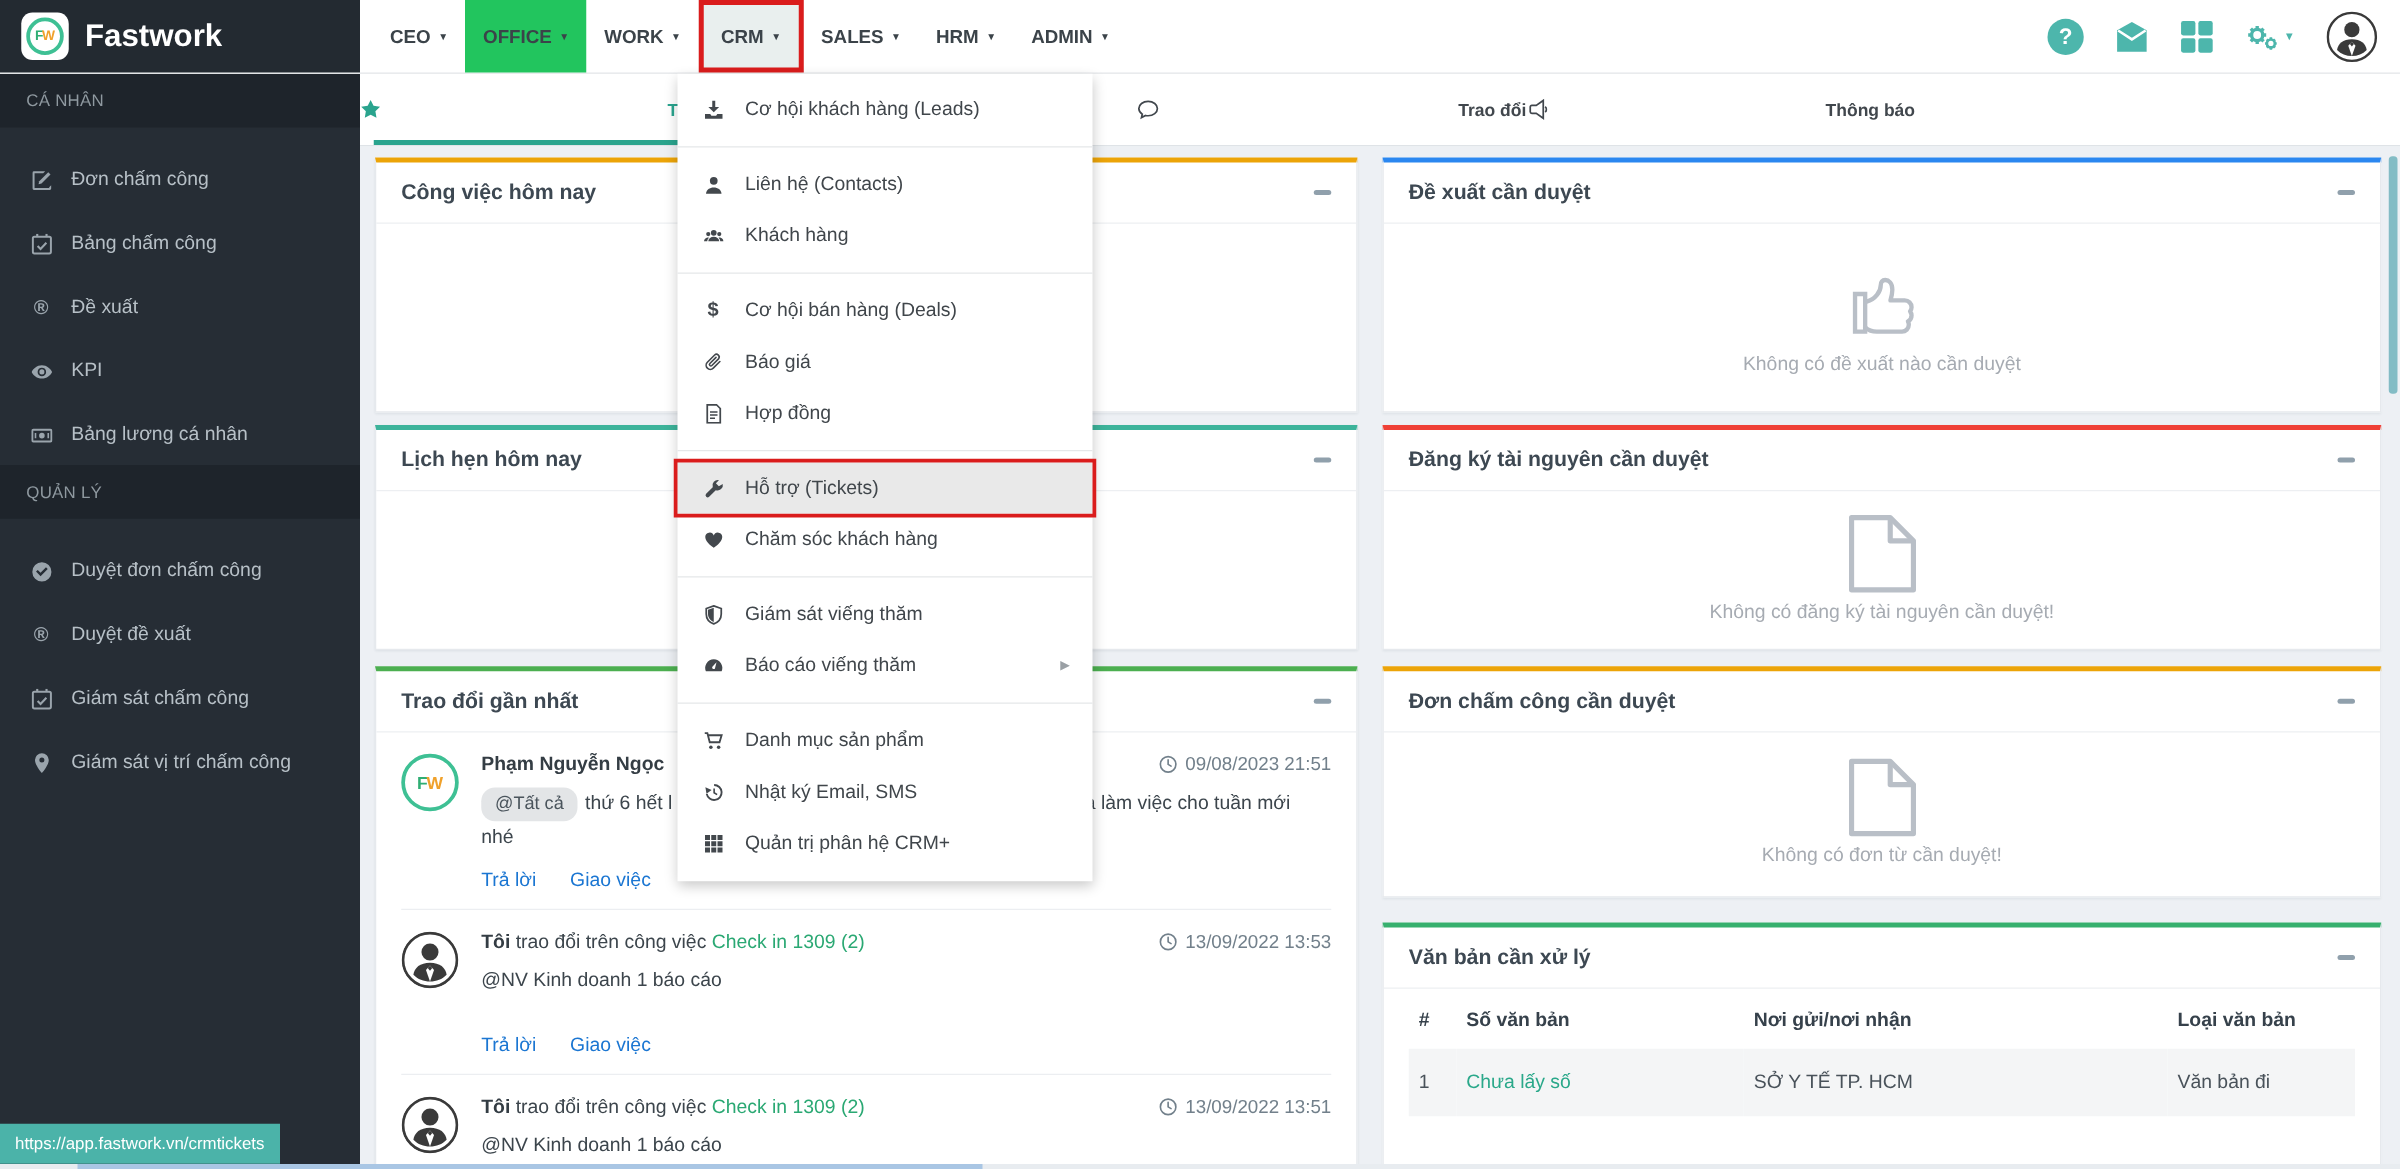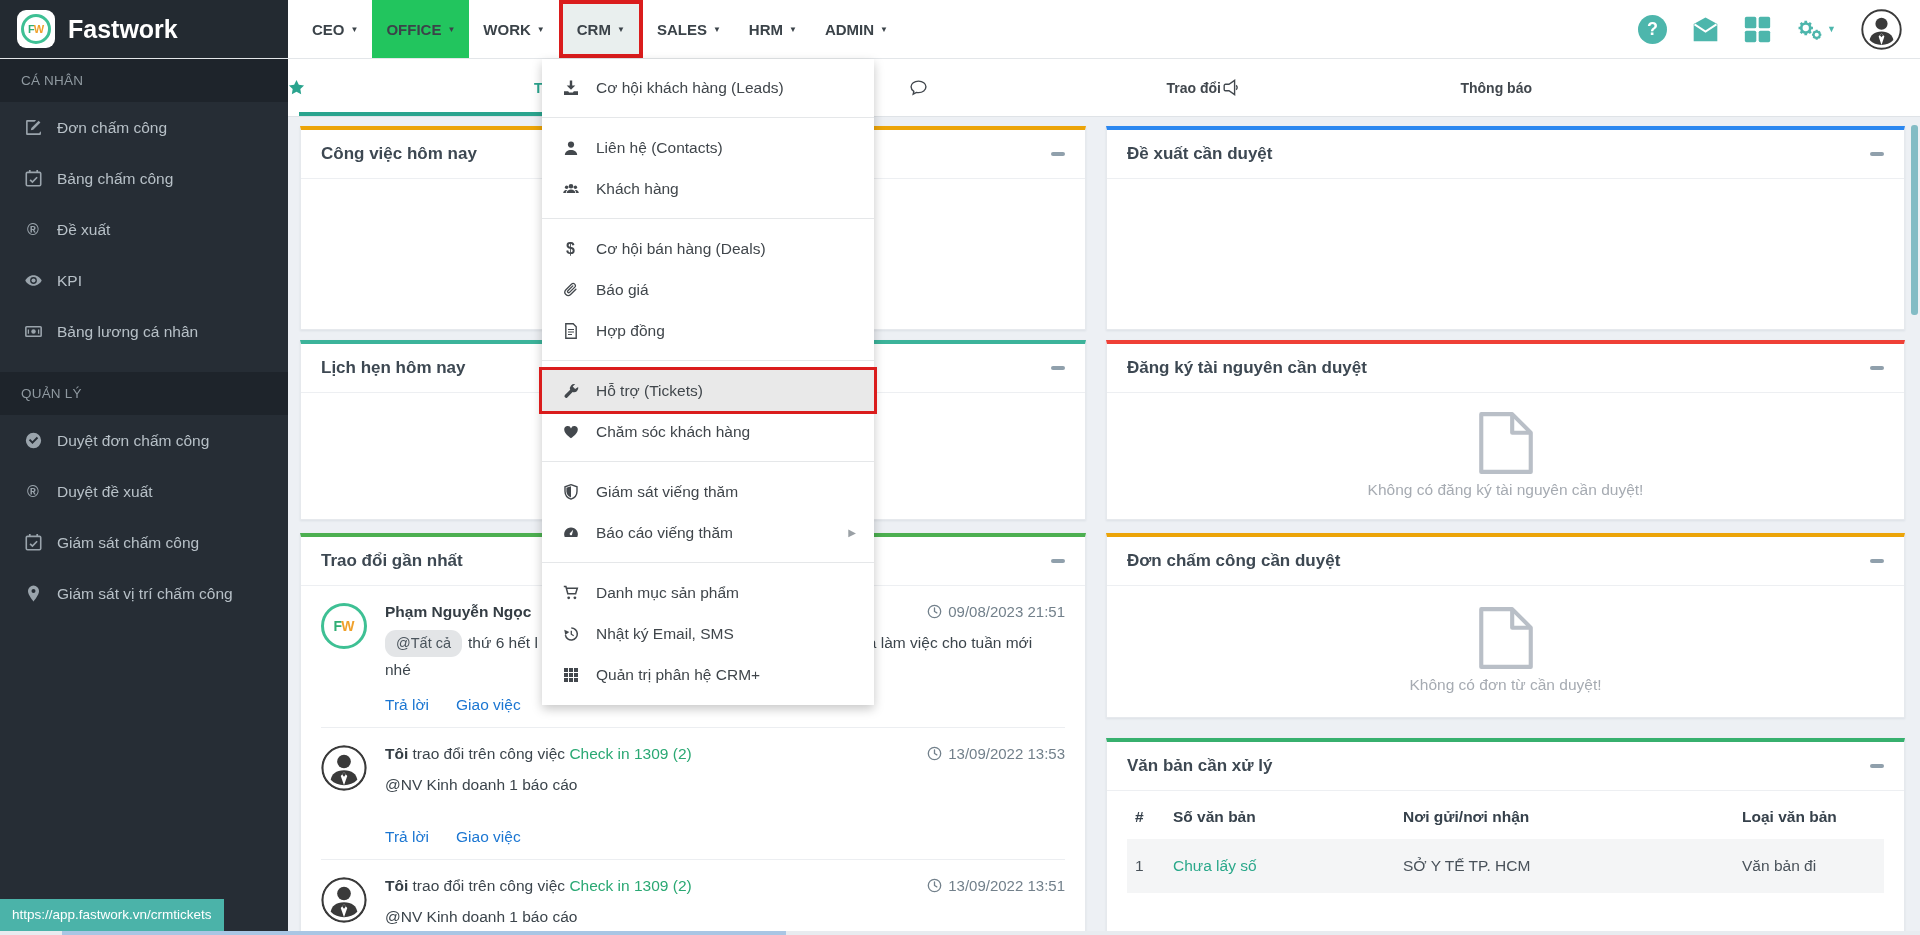--- a/index.html
+++ b/index.html
@@ -24,21 +24,21 @@
   .ticon{display:flex;align-items:center;justify-content:center;cursor:pointer;color:var(--teal)}
   .ticon svg{width:27px;height:27px}
   .ticon .caret{color:var(--teal);font-size:9px;margin-left:4px}
   .help{width:29px;height:29px;border-radius:50%;background:var(--teal);color:#fff;font-weight:bold;font-size:18px;display:flex;align-items:center;justify-content:center}
   .avatar-top svg{width:41px;height:41px}
 
   
   .sidebar{position:fixed;top:59px;left:0;bottom:0;width:288px;background:#262d35;z-index:40}
   .sec + .sec{margin-top:15px}
   .sec-h{height:43px;line-height:43px;background:#1e242b;color:#8f99a0;font-size:13.5px;padding-left:21px;letter-spacing:.2px}
-  .s-item{height:51px;display:flex;align-items:center;padding-left:21px;color:#b7c0c7;font-size:15.5px;cursor:pointer;white-space:nowrap}
+  .s-item{height:51px;display:flex;align-items:flex-end;padding-left:21px;color:#b7c0c7;font-size:15.5px;cursor:pointer;white-space:nowrap}
   .s-item .icon{width:24px;margin-right:12px;color:#9aa4ac;justify-content:center}
   .s-item svg{width:17px;height:17px}
   .icon{display:inline-flex;align-items:center;justify-content:center}
   .txt-icon{font-weight:bold;font-size:16px;line-height:1}
 
   
   .main{position:fixed;left:288px;top:59px;right:0;bottom:0;background:#edf0f4;overflow:hidden}
   .tabsrow{height:58px;background:#fff;border-bottom:1px solid #dfe3e7;display:grid;grid-template-columns:repeat(4,311px)}
   .tab{position:relative;display:flex;align-items:center;justify-content:space-between;gap:9px;font-size:14px;font-weight:bold;color:#41474d;cursor:pointer}
   .tab svg{width:17px;height:17px}
@@ -414,20 +414,29 @@
             </div>
           </div>
       </section>
     </div>
     <div class="col-right">
       <section class="card" id="card-de-xuat" style="border-top-color: rgb(43, 135, 240);">
         <div class="card-h">
             <span class="card-title">Đề xuất cần duyệt</span>
             <span class="minus"></span>
           </div>
+        <div class="empty">
+            <span class="icon">
+              <svg viewBox="0 0 64 64" width="74" height="74">
+                <path d="M13 27h7v26h-7z" fill="none" stroke="currentColor" stroke-width="3"></path>
+                <path d="M20 50c2 1.8 4.4 3 8 3h17.5c2.6 0 4.7-2.1 4.7-4.7 0-.8-.2-1.6-.6-2.3 1.5-.8 2.5-2.3 2.5-4.1 0-1.1-.4-2.1-1-2.9.6-.8 1-1.8 1-2.9 0-2.6-2.1-4.7-4.7-4.7h-9.9c.7-2.3 1.3-5.2 1.3-7.4 0-4.7-2.5-6.7-4.9-6.7-2.1 0-3.1 1.4-3.1 3.4 0 4.6-3.7 9.9-9.8 11.6" fill="none" stroke="currentColor" stroke-width="3" stroke-linejoin="round" stroke-linecap="round"></path>
+              </svg>
+            </span>
+            <div class="empty-text">Không có đề xuất nào cần duyệt</div>
+          </div>
       </section>
       <section class="card" id="card-dang-ky" style="border-top-color: rgb(239, 64, 54);">
         <div class="card-h">
             <span class="card-title">Đăng ký tài nguyên cần duyệt</span>
             <span class="minus"></span>
           </div>
         <div class="empty">
             <span class="icon">
               <svg viewBox="0 0 56 64" width="58" height="66">
                 <path d="M4 4h30l18 18v38H4z" fill="none" stroke="currentColor" stroke-width="4" stroke-linejoin="round"></path>

